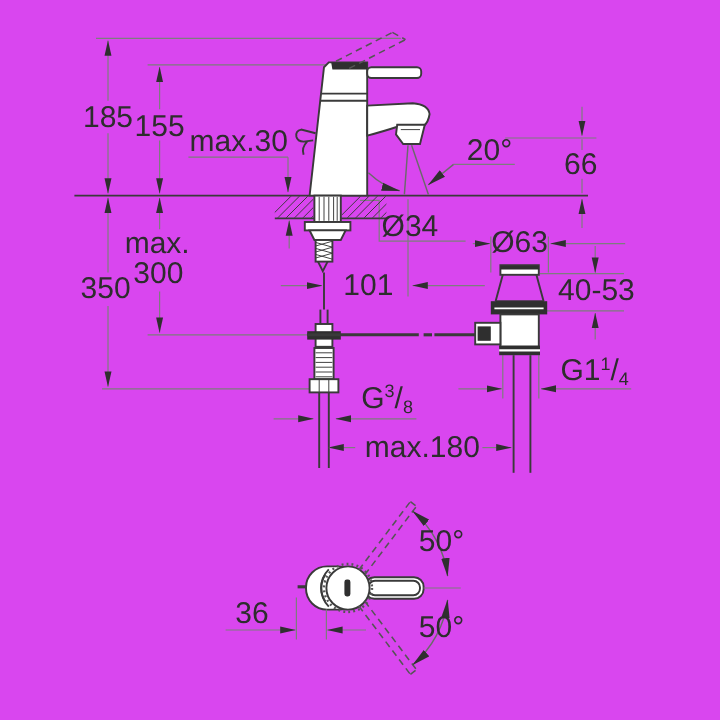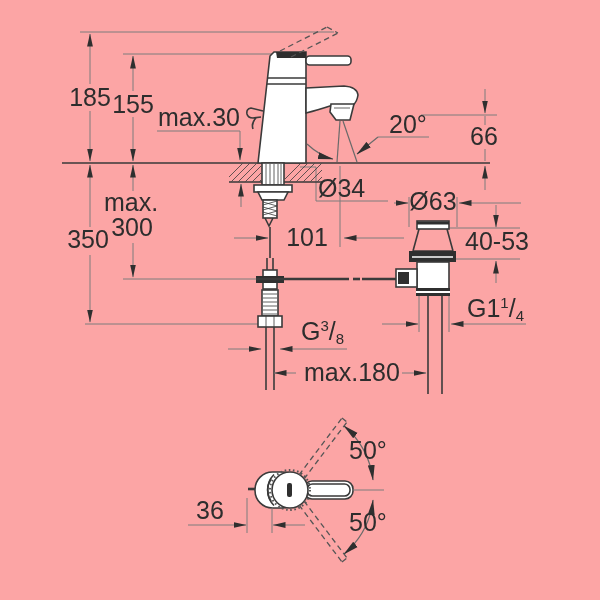--- a/index.html
+++ b/index.html
@@ -1,16 +1,16 @@
 <!DOCTYPE html>
 <html><head>
 <meta charset="utf-8">
 <style>
   html,body{margin:0;padding:0;background:#ffffff;}
-  .canvas{width:600px;height:600px;background:#fca5a5;position:relative;overflow:hidden;text-align:center;}
+  .canvas{width:600px;height:600px;background:#d946ef;position:relative;overflow:hidden;text-align:center;}
   svg{display:block;}
   text{font-family:"Liberation Sans","DejaVu Sans",sans-serif;fill:#2d2d2d;}
   .dimtxt{font-size:25px;}
   .sup{font-size:15px;}
   .obj{stroke:#3a3a3a;stroke-width:1.6;fill:none;}
   .objf{stroke:#3a3a3a;stroke-width:1.6;fill:#ffffff;}
   .objd{fill:#2f2f2f;stroke:none;}
   .thin{stroke:#3a3a3a;stroke-width:0.8;fill:none;}
   .dim{stroke:#7d7d7d;stroke-width:1;fill:none;}
   .dimd{stroke:#6a6a6a;stroke-width:1.2;fill:none;}

